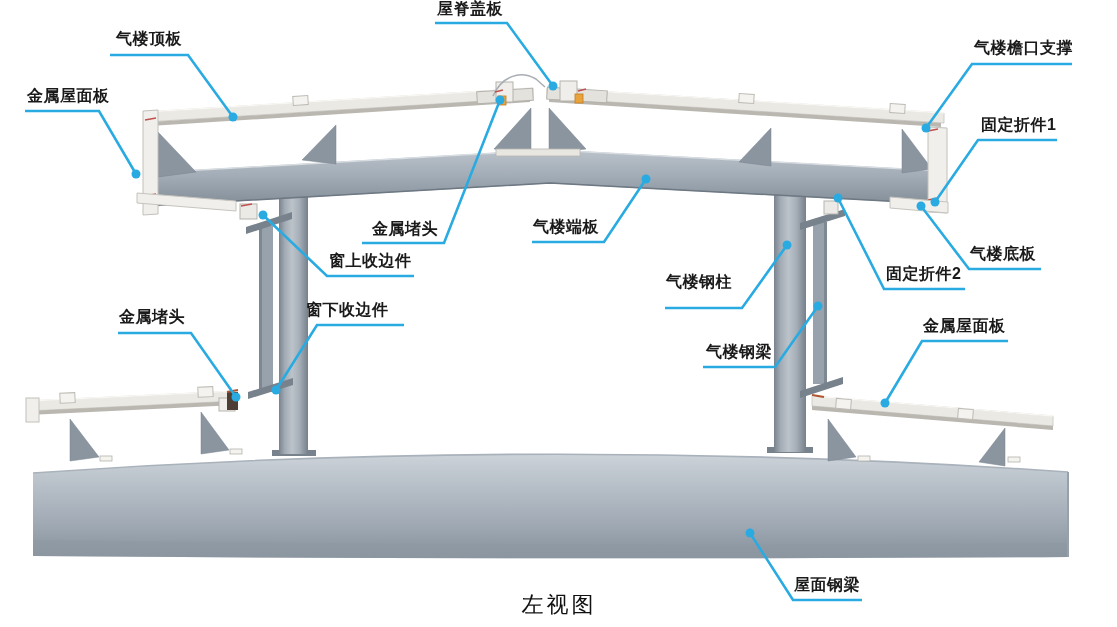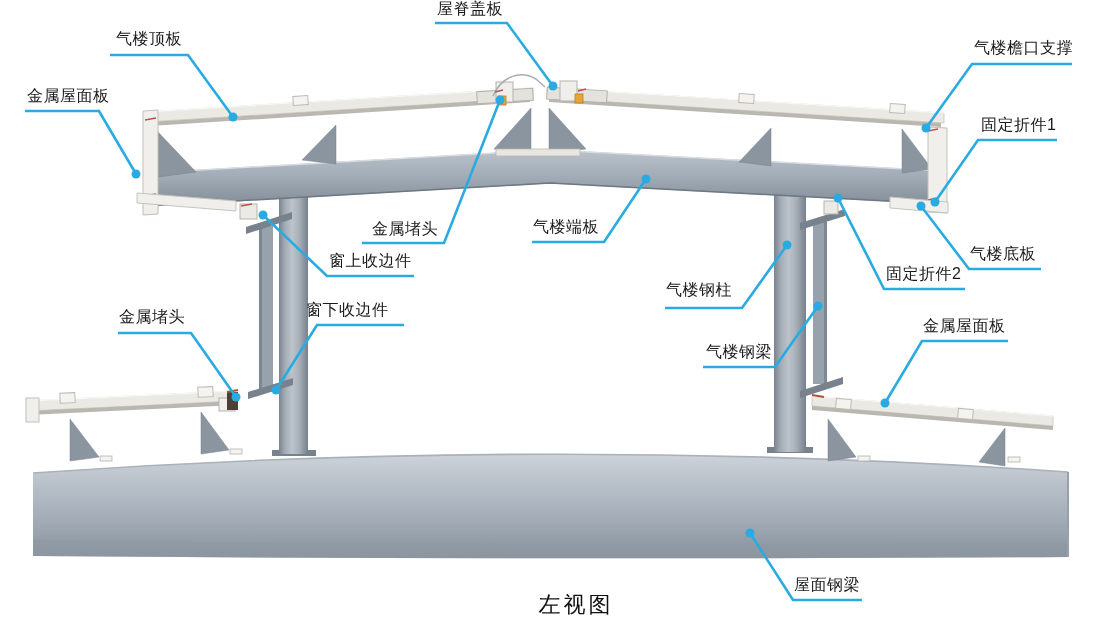--- a/index.html
+++ b/index.html
@@ -4,21 +4,21 @@
 <style>
   :root { --accent: #29abe2; --ink: #1a1a1a; }
   html,body { margin:0; padding:0; background:#ffffff; }
   .stage {
     position:relative; width:1117px; height:627px; background:#ffffff;
     font-family:"Liberation Sans", sans-serif; overflow:hidden;
   }
   .stage svg { position:absolute; left:0; top:0; }
   .lbl {
     position:absolute; color:var(--ink); font-size:16px; line-height:18px;
-    letter-spacing:0.5px; white-space:nowrap; font-weight:400;
+    letter-spacing:0.5px; white-space:nowrap; font-weight:700;
   }
   .title {
     position:absolute; color:#111; font-size:22px; letter-spacing:3px;
     text-align:center; font-family:"Liberation Serif", serif;
   }
   .leader polyline { fill:none; stroke:var(--accent); stroke-width:2.6px; }
   .leader circle { fill:var(--accent); stroke:none; }
 </style>
 </head>
 <body>
@@ -255,20 +255,20 @@
 <div class="lbl" style="left:27px;top:87px">金属屋面板</div>
 <div class="lbl" style="left:974px;top:39px">气楼檐口支撑</div>
 <div class="lbl" style="left:981px;top:116px">固定折件1</div>
 <div class="lbl" style="left:970px;top:245px">气楼底板</div>
 <div class="lbl" style="left:886px;top:265px">固定折件2</div>
 <div class="lbl" style="left:372px;top:220px">金属堵头</div>
 <div class="lbl" style="left:533px;top:218px">气楼端板</div>
 <div class="lbl" style="left:329px;top:252px">窗上收边件</div>
 <div class="lbl" style="left:306px;top:301px">窗下收边件</div>
 <div class="lbl" style="left:119px;top:308px">金属堵头</div>
-<div class="lbl" style="left:666px;top:281px">气楼钢柱</div>
+<div class="lbl" style="left:666px;top:273px">气楼钢柱</div>
 <div class="lbl" style="left:706px;top:343px">气楼钢梁</div>
 <div class="lbl" style="left:923px;top:317px">金属屋面板</div>
 <div class="lbl" style="left:794px;top:576px">屋面钢梁</div>
 
-<div class="title" style="left:520px;top:590px;width:112px">左视图</div>
+<div class="title" style="left:503px;top:590px;width:112px">左视图</div>
 
 </div>
 
 </body></html>

